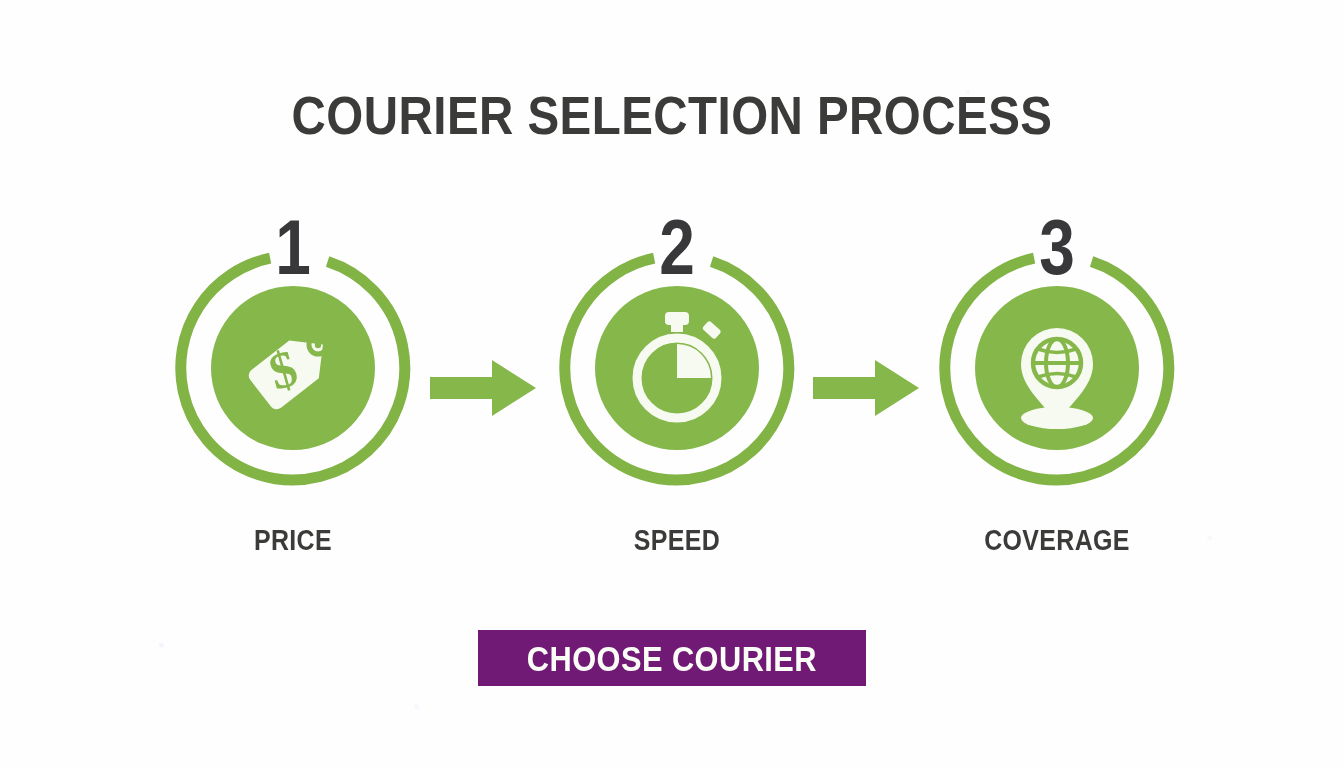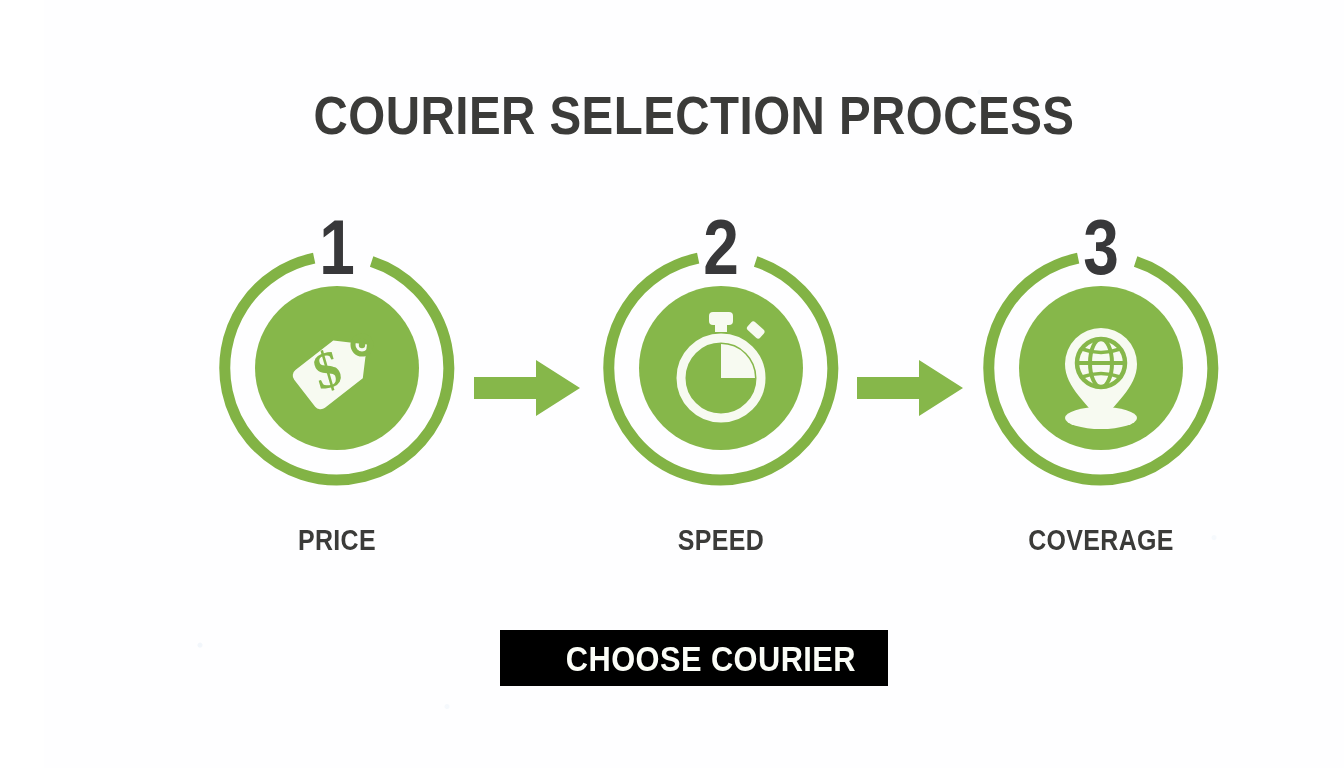--- a/index.html
+++ b/index.html
@@ -13,21 +13,20 @@
     overflow: hidden;
     font-family: "Liberation Sans", sans-serif;
     position: relative;
   }
 
   
   .infographic {
     position: absolute;
     inset: 0;
     background: #fefeff;
-    margin-left: 44px;
   }
   
   .texture {
     position: absolute;
     inset: 0;
     background:
       radial-gradient(circle at 12% 84%, rgba(232,240,248,0.55) 0 2px, transparent 3px),
       radial-gradient(circle at 31% 92%, rgba(236,243,250,0.5) 0 2px, transparent 3px),
       radial-gradient(circle at 72% 12%, rgba(238,244,250,0.45) 0 2px, transparent 3px),
       radial-gradient(circle at 90% 70%, rgba(236,243,250,0.45) 0 2px, transparent 3px);
@@ -121,28 +120,28 @@
   .arrow svg { display: block; width: 106px; height: 60px; }
 
   
   .cta {
     position: absolute;
     top: 630px;
     left: 50%;
     margin-left: -194px;
     width: 388px;
     height: 56px;
-    background: #000000;
+    background: #701a75;
     border: 0;
     border-radius: 0;
     display: flex;
     align-items: center;
-    justify-content: flex-end;
+    justify-content: center;
     cursor: pointer;
-    padding: 12px;
+    padding: 3px;
   }
   .cta-label {
     font-family: "Liberation Sans", sans-serif;
     font-size: 35px;
     line-height: 1;
     font-weight: 700;
     color: #fbfdf7;
     letter-spacing: 0.5px;
     transform: scaleX(0.88);
     white-space: nowrap;

